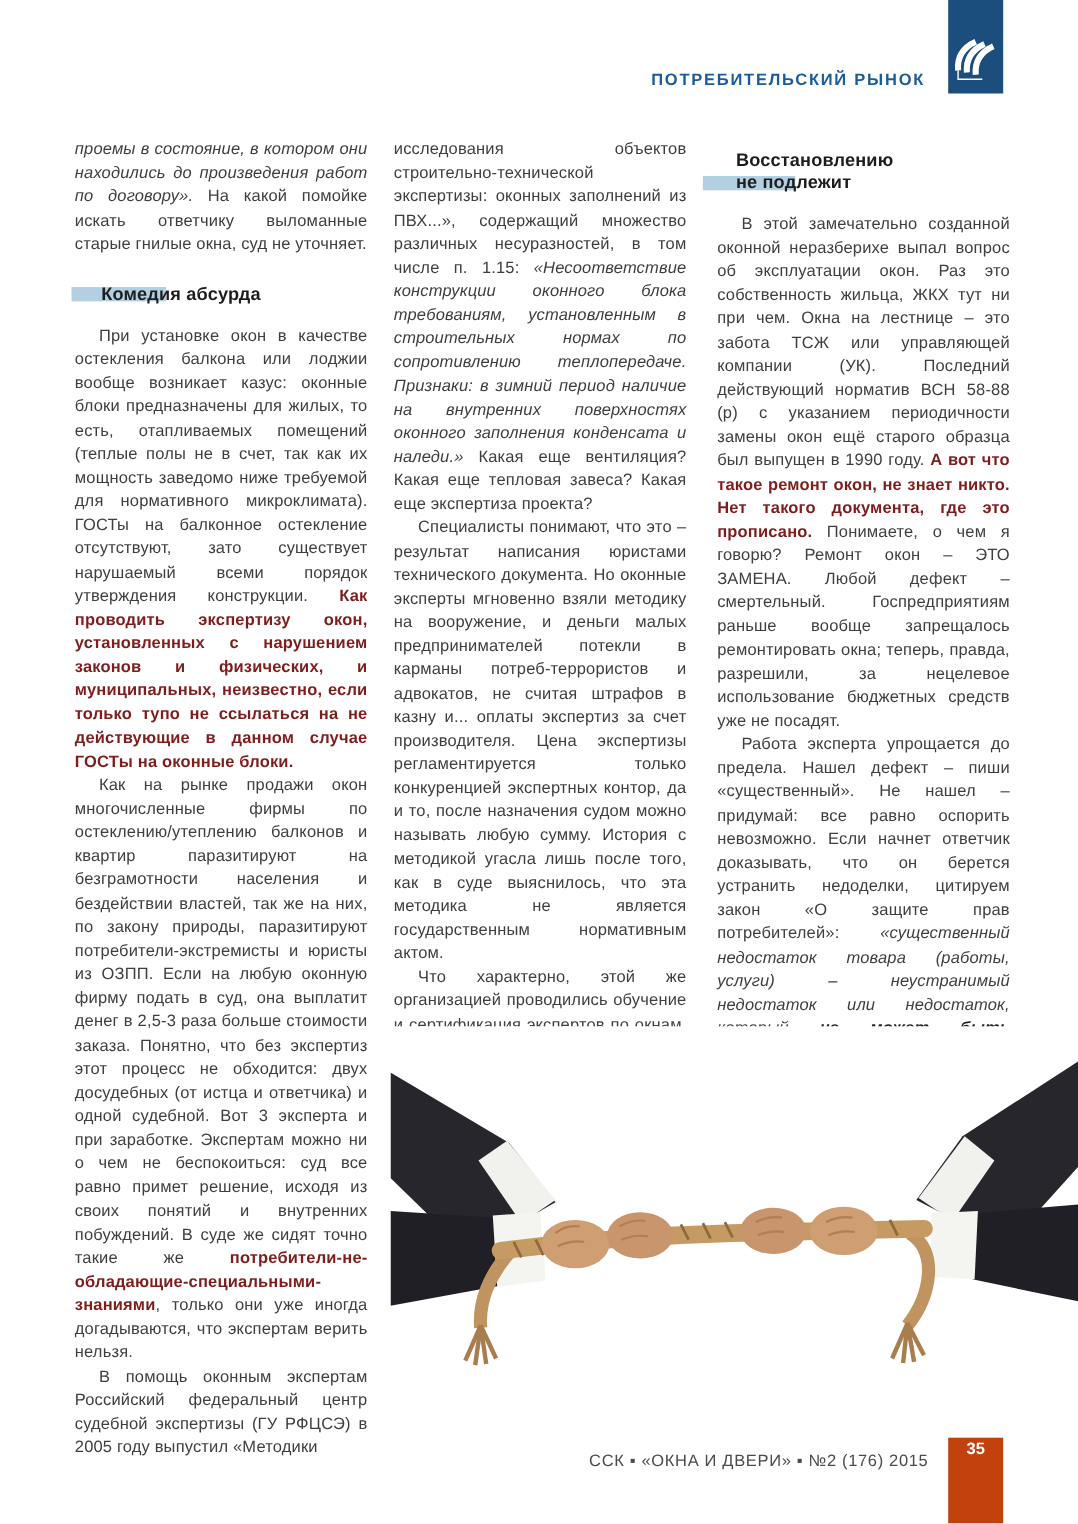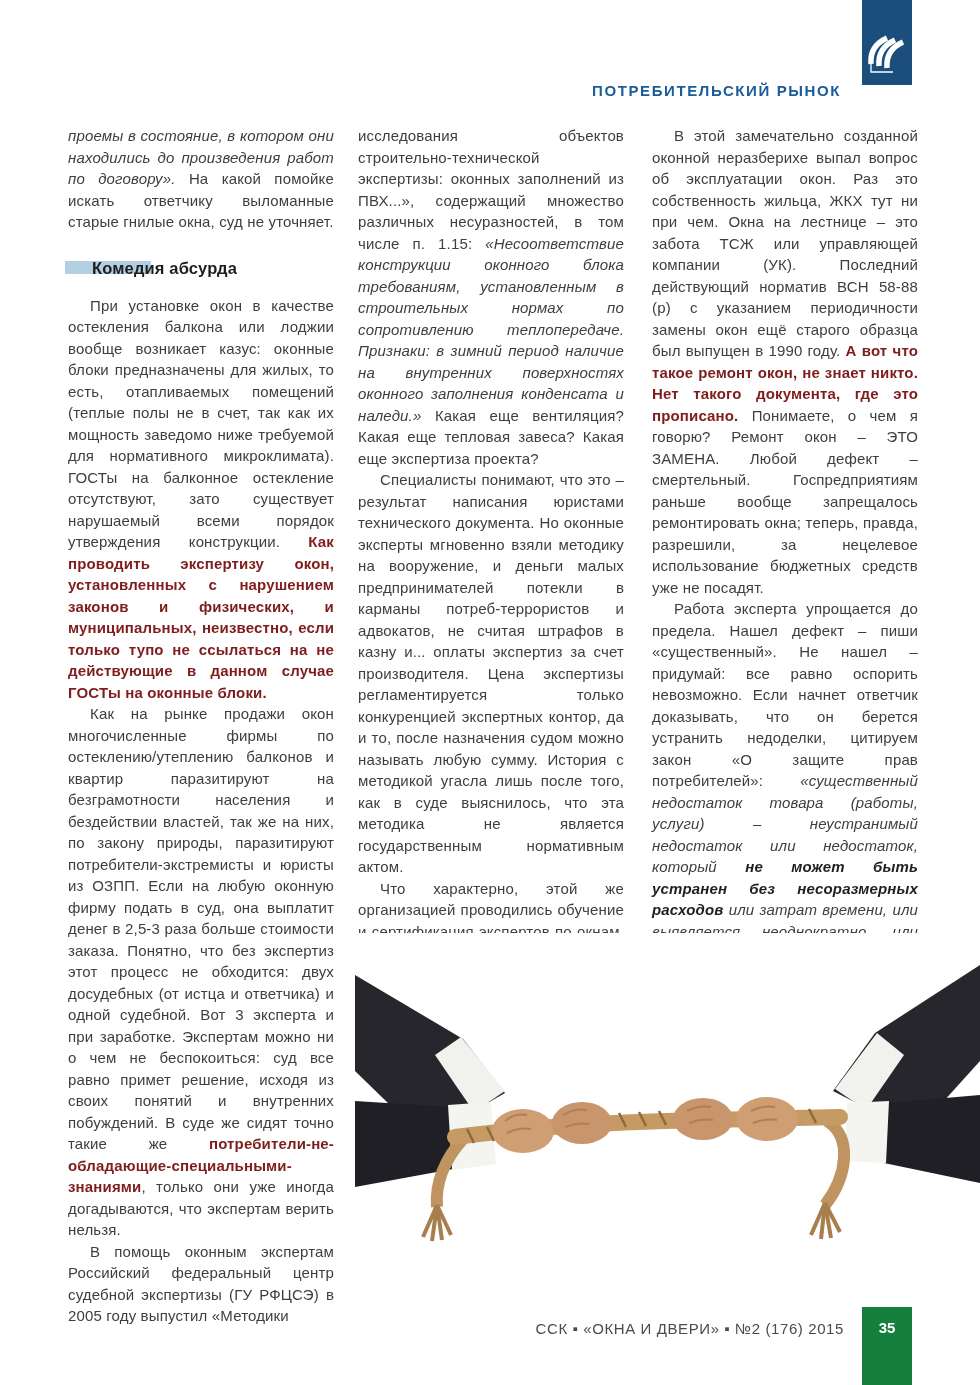--- a/index.html
+++ b/index.html
@@ -1,20 +1,20 @@
 <!DOCTYPE html>
 <html lang="ru"><head>
 <meta charset="utf-8">
 <style>
   html,body{margin:0;padding:0;}
   body{width:980px;height:1385px;background:#f4f4f2;font-family:"Liberation Sans",sans-serif;}
   .page{position:relative;width:980px;height:1385px;background:#ffffff;overflow:hidden;}
 
   
-  .section-label{position:absolute;top:82px;right:139px;font-size:15px;font-weight:bold;
+  .section-label{position:absolute;top:64px;right:139px;font-size:15px;font-weight:bold;
     color:#1a5c99;letter-spacing:1.6px;}
   .logo-box{position:absolute;left:862px;top:0;width:50px;height:85px;background:#1b4e7d;}
   .logo-box svg{display:block;width:50px;height:85px;}
 
   
   .col{position:absolute;top:125px;width:266px;font-size:15px;line-height:21.5px;
     color:#3e3e3e;text-align:justify;letter-spacing:0.15px;}
   #col1{left:68px;}
   #col2{left:358px;}
   #col3{left:652px;}
@@ -31,23 +31,23 @@
   #head3{padding-left:17px;margin-top:11px;}
   #head3 .hl{left:-13px;top:24px;width:84px;height:13px;}
 
   
   .photo{position:absolute;left:355px;top:933px;width:625px;height:338px;background:#fff;}
   .photo svg{display:block;width:100%;height:100%;}
 
   
   .footer-line{position:absolute;top:1320px;right:136px;font-size:15px;color:#4b4b4b;
     letter-spacing:0.6px;}
-  .page-num{position:absolute;left:862px;top:1307px;width:50px;height:78px;background:#15803d;
+  .page-num{position:absolute;left:862px;top:1307px;width:50px;height:78px;background:#c2410c;
     color:#ffffff;font-weight:bold;font-size:15px;text-align:center;box-sizing:border-box;
-    padding-top:12px;}
+    padding-top:2px;}
 </style>
 </head>
 <body>
 
 <div class="page">
 
   <div class="section-label">ПОТРЕБИТЕЛЬСКИЙ РЫНОК</div>
   <div class="logo-box">
     <svg viewBox="0 0 50 85">
       <g stroke="#ffffff" fill="none" stroke-linecap="butt">
@@ -70,20 +70,25 @@
     <p><span>В помощь оконным экспертам Российский федеральный центр судебной экспертизы (ГУ РФЦСЭ) в 2005 году выпустил «Методики</span></p>
   </div>
 
   <div class="col" id="col2">
     <p class="noindent"><span>исследования объектов строительно-технической экспертизы: оконных заполнений из ПВХ...», содержащий множество различных несуразностей, в том числе п. 1.15: </span><span class="i">«Несоответствие конструкции оконного блока требованиям, установленным в строительных нормах по сопротивлению теплопередаче. Признаки: в зимний период наличие на внутренних поверхностях оконного заполнения конденсата и наледи.»</span><span> Какая еще вентиляция? Какая еще тепловая завеса? Какая еще экспертиза проекта?</span></p>
     <p><span>Специалисты понимают, что это – результат написания юристами технического документа. Но оконные эксперты мгновенно взяли методику на вооружение, и деньги малых предпринимателей потекли в карманы потреб-террористов и адвокатов, не считая штрафов в казну и... оплаты экспертиз за счет производителя. Цена экспертизы регламентируется только конкуренцией экспертных контор, да и то, после назначения судом можно называть любую сумму. История с методикой угасла лишь после того, как в суде выяснилось, что эта методика не является государственным нормативным актом.</span></p>
     <p><span>Что характерно, этой же организацией проводились обучение и сертификация экспертов по окнам. Чему эксперты научились – можно догадаться.</span></p>
   </div>
 
   <div class="col" id="col3">
+    <div class="subhead" id="head3">
+      <span class="hl"></span>
+      <span>Восстановлению</span><br>
+      <span>не подлежит</span>
+    </div>
     <p><span>В этой замечательно созданной оконной неразберихе выпал вопрос об эксплуатации окон. Раз это собственность жильца, ЖКХ тут ни при чем. Окна на лестнице – это забота ТСЖ или управляющей компании (УК). Последний действующий норматив ВСН 58-88 (р) с указанием периодичности замены окон ещё старого образца был выпущен в 1990 году. </span><span class="b">А вот что такое ремонт окон, не знает никто. Нет такого документа, где это прописано.</span><span> Понимаете, о чем я говорю? Ремонт окон – ЭТО ЗАМЕНА. Любой дефект – смертельный. Госпредприятиям раньше вообще запрещалось ремонтировать окна; теперь, правда, разрешили, за нецелевое использование бюджетных средств уже не посадят.</span></p>
     <p><span>Работа эксперта упрощается до предела. Нашел дефект – пиши «существенный». Не нашел – придумай: все равно оспорить невозможно. Если начнет ответчик доказывать, что он берется устранить недоделки, цитируем закон «О защите прав потребителей»: </span><span class="i">«существенный недостаток товара (работы, услуги) – неустранимый недостаток или недостаток, который </span><span class="bi">не может быть устранен без несоразмерных расходов</span><span class="i"> или затрат времени, или выявляется неоднократно, или проявляется вновь по-</span></p>
   </div>
 
   <div class="photo">
     <svg viewBox="0 0 625 338">
 
       <polygon points="0,42 108,106 150,160 70,206 0,138" fill="#26262c"></polygon>
       <polygon points="106,104 150,158 119,179 80,122" fill="#f1f1ee"></polygon>
 

